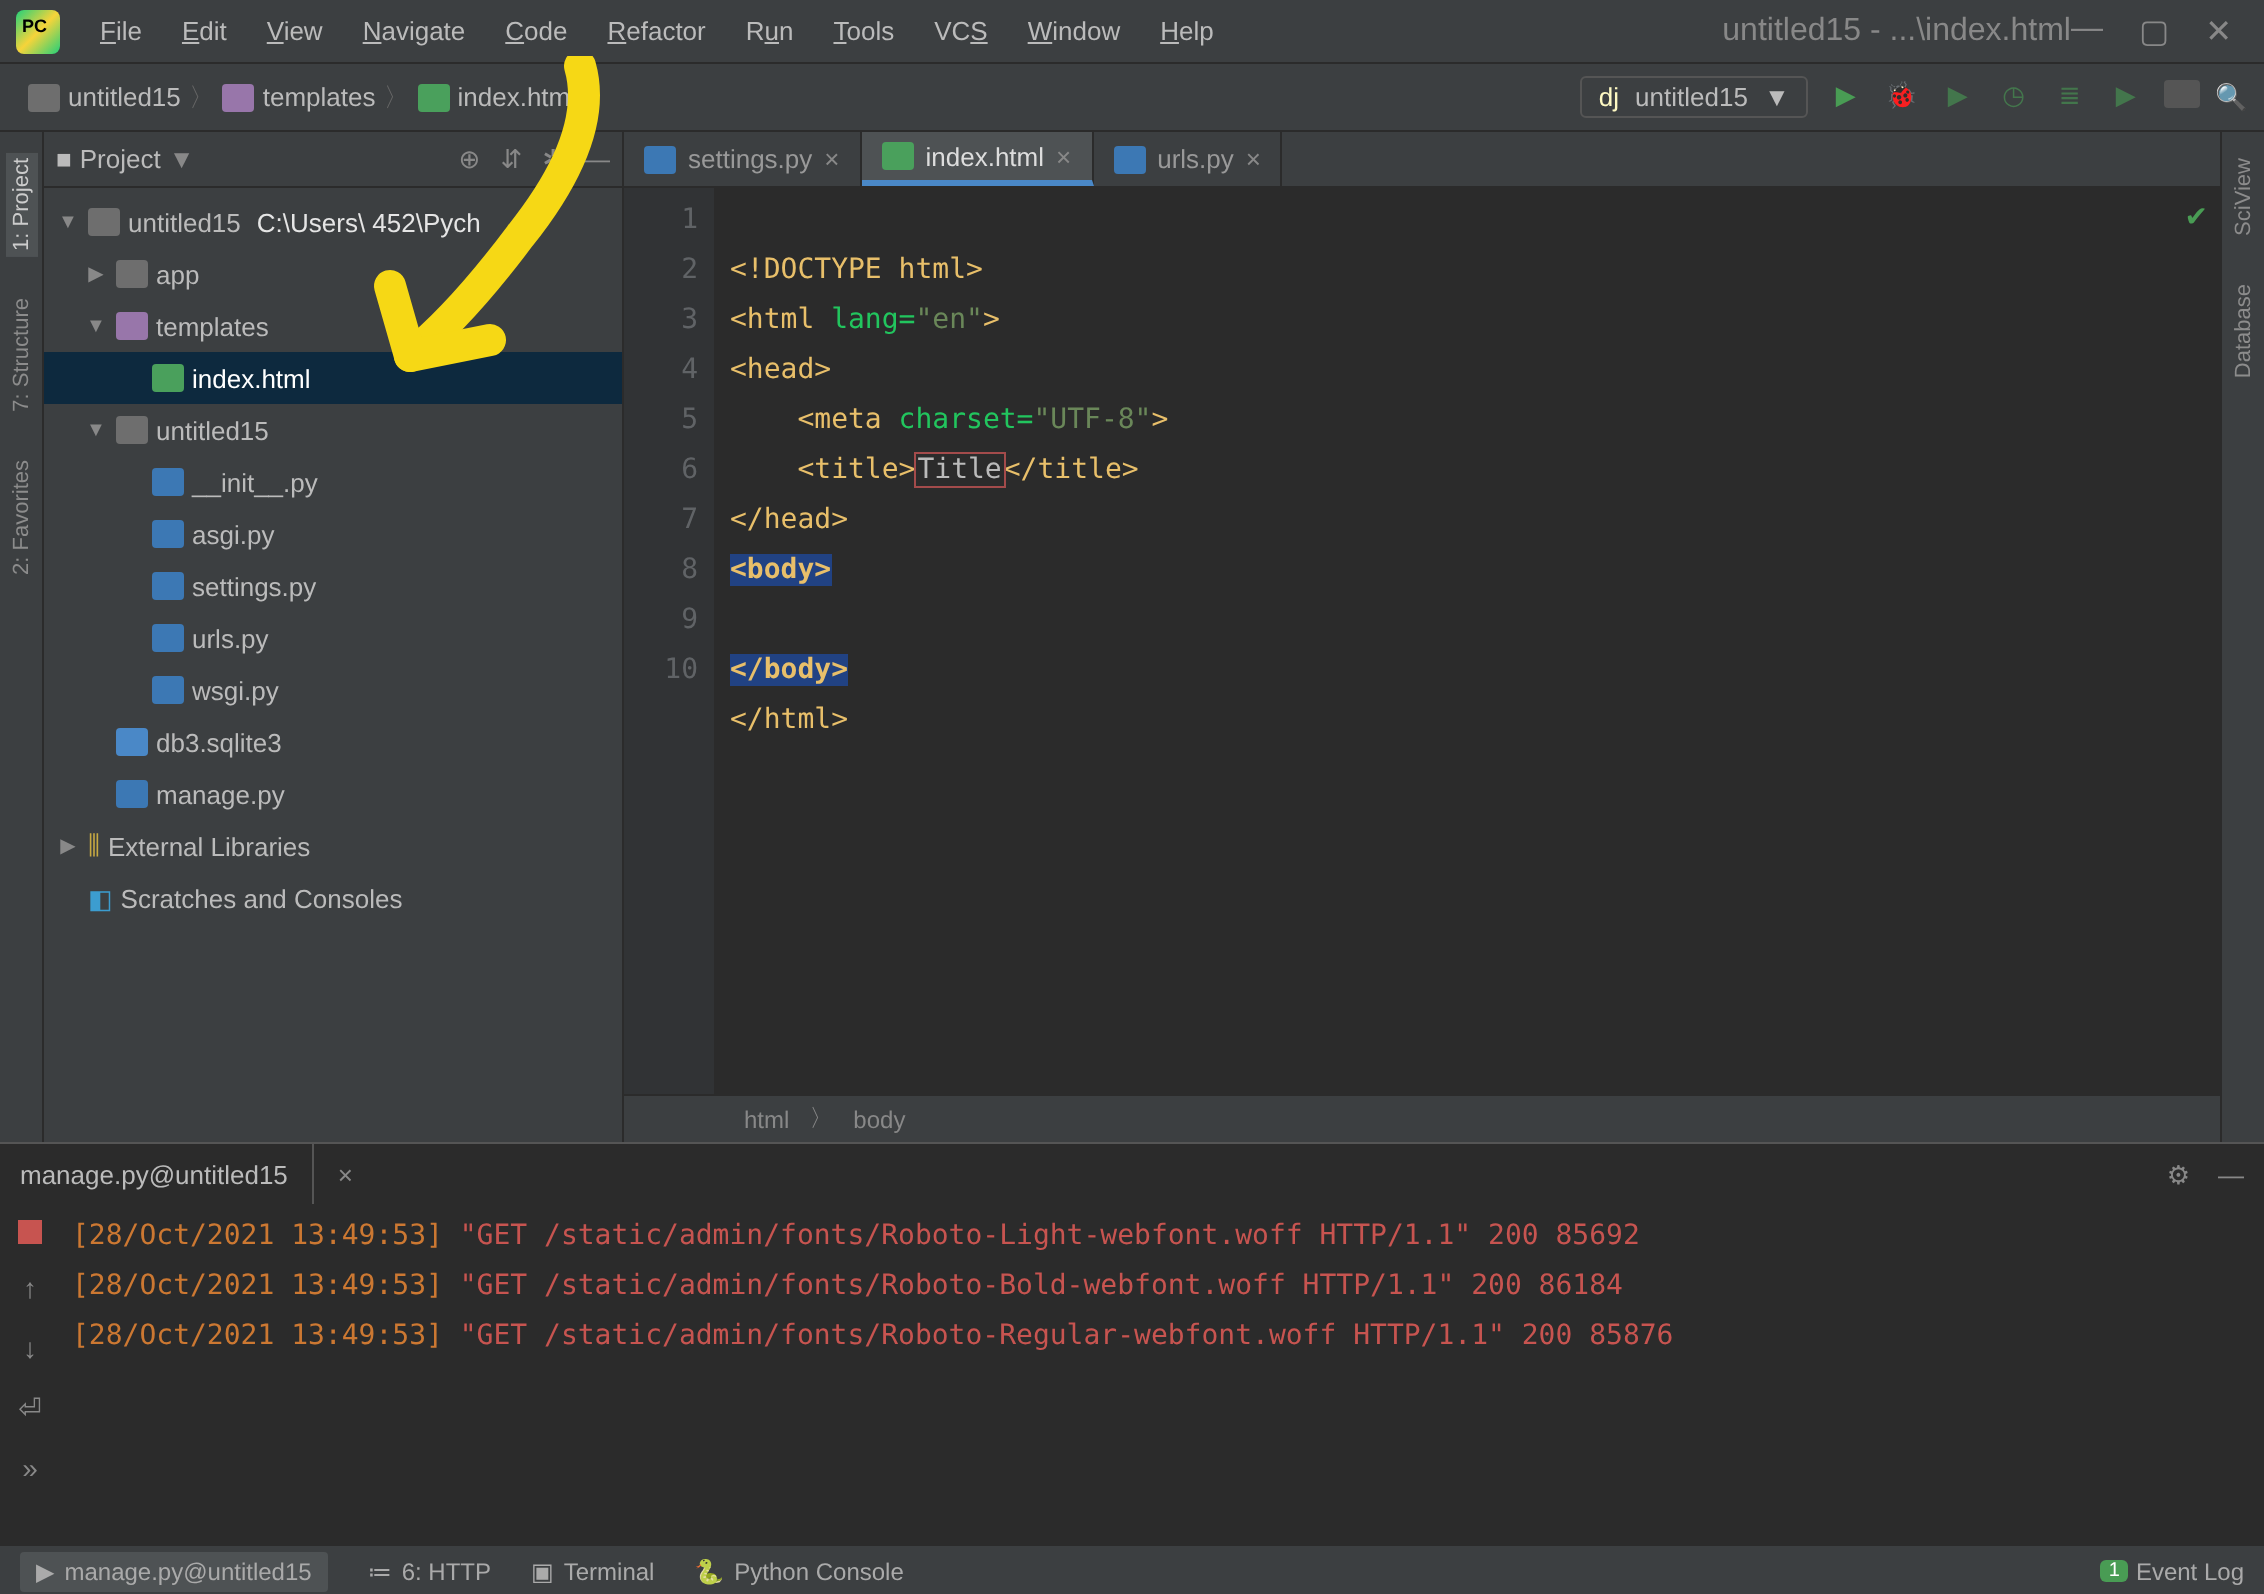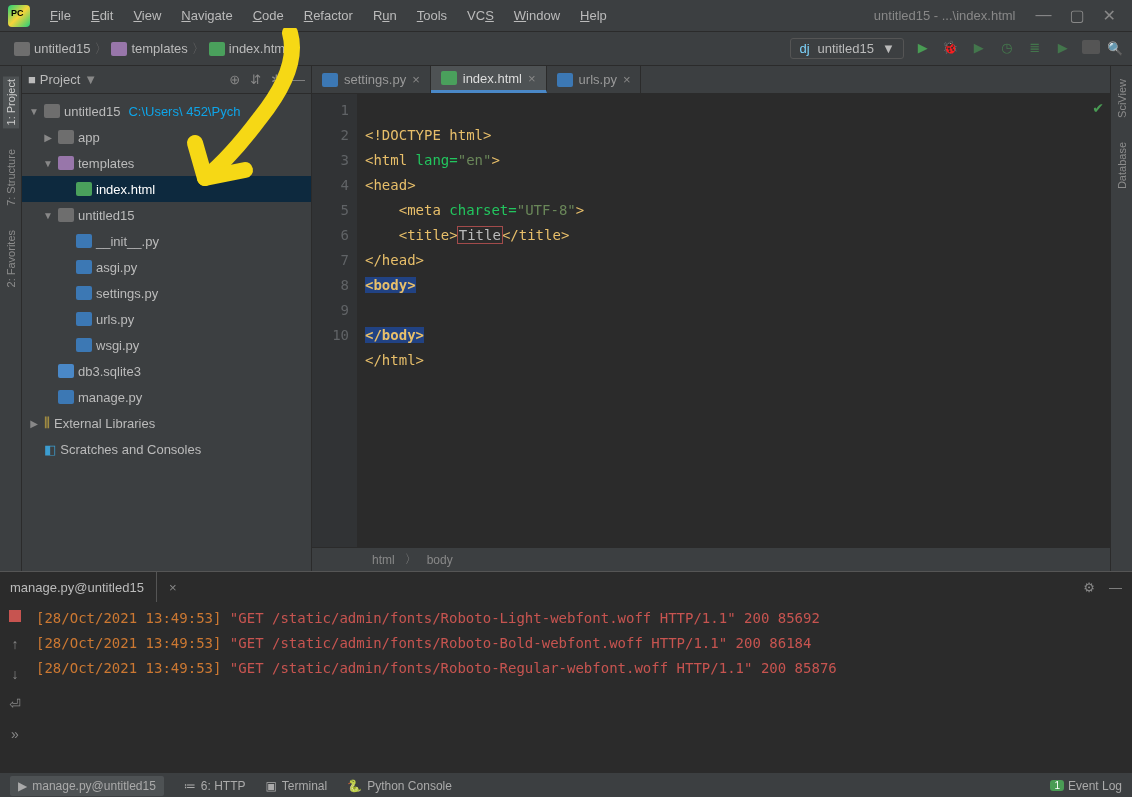--- a/index.html
+++ b/index.html
@@ -26,21 +26,21 @@
   background: linear-gradient(135deg,#22d07a 0%,#f6d43a 50%,#22d07a 100%);
   border-radius: 4px;
   margin-right: 10px;
   position: relative;
 }
 .menubar .logo::after{content:"PC";position:absolute;left:3px;top:3px;font-size:9px;font-weight:bold;color:#000;}
 .menubar .menu-item {
   padding: 0 10px; height: 100%; line-height: 32px; color: #bbb; cursor: pointer;
 }
 .menubar .menu-item u { text-decoration: underline; }
-.menubar .title { margin-left: auto; margin-right: 20px; color: #888; font-size: 13px; }
+.menubar .title { margin-left: auto; color: #888; font-size: 16px; }
 .win-btns { display: flex; gap: 18px; margin-right: 8px; }
 .win-btns span { color: #888; font-size: 16px; cursor: pointer; }
 
 .navbar {
   height: 34px;
   background: #3c3f41;
   display: flex; align-items: center;
   padding: 0 8px;
   border-bottom: 1px solid #2b2b2b;
 }
@@ -80,21 +80,21 @@
 .vtab.act{background:#4e5254;color:#ccc;}
 
 .project-panel{width:290px;background:#3c3f41;border-right:1px solid #2b2b2b;display:flex;flex-direction:column;overflow:hidden;}
 .proj-head{height:28px;display:flex;align-items:center;padding:0 6px;gap:8px;border-bottom:1px solid #2b2b2b;}
 .proj-head .lbl{display:flex;align-items:center;gap:4px;color:#bbb;}
 .proj-head .tools{margin-left:auto;display:flex;gap:10px;color:#888;}
 .tree{flex:1;overflow:auto;padding:4px 0;font-size:13px;}
 .node{display:flex;align-items:center;gap:4px;height:26px;padding-left:6px;cursor:pointer;color:#bbb;}
 .node.sel{background:#0d293e;color:#fff;}
 .node .arrow{width:12px;text-align:center;color:#888;font-size:10px;}
-.node .dim{color:#0ea5e9;margin-left:4px;}
+.node .dim{color:#e5e5e5;margin-left:4px;}
 .depth1{padding-left:20px;}
 .depth2{padding-left:38px;}
 
 .editor-area{flex:1;display:flex;flex-direction:column;background:#2b2b2b;position:relative;}
 .tabs{height:28px;background:#3c3f41;display:flex;border-bottom:1px solid #2b2b2b;}
 .tab{display:flex;align-items:center;gap:6px;padding:0 10px;border-right:1px solid #2b2b2b;cursor:pointer;color:#999;}
 .tab.act{background:#4e5254;color:#ddd;border-bottom:3px solid #4a88c7;box-sizing:border-box;}
 .tab .close{color:#888;font-size:13px;}
 .editor-body{flex:1;display:flex;overflow:auto;position:relative;}
 .gutter{width:45px;background:#313335;text-align:right;padding:4px 8px 0 0;color:#606366;font-family:Consolas,monospace;font-size:14px;line-height:25px;}
@@ -159,21 +159,21 @@
     <span>untitled15</span>
     <span class="sep">〉</span>
     <span class="ficon folder purple"></span>
     <span>templates</span>
     <span class="sep">〉</span>
     <span class="ficon html"></span>
     <span>index.html</span>
   </div>
   <div class="spacer"></div>
   <div class="run-config">
-    <span style="color:#7dd3fc">dj</span>
+    <span style="color:#fef9c3">dj</span>
     <span>untitled15</span>
     <span>▼</span>
   </div>
   <div class="run-icons">
     <span class="play">▶</span>
     <span class="bug">🐞</span>
     <span class="run-bg">▶</span>
     <span class="run-bg">◷</span>
     <span class="run-bg">≣</span>
     <span class="run-bg">▶</span>

